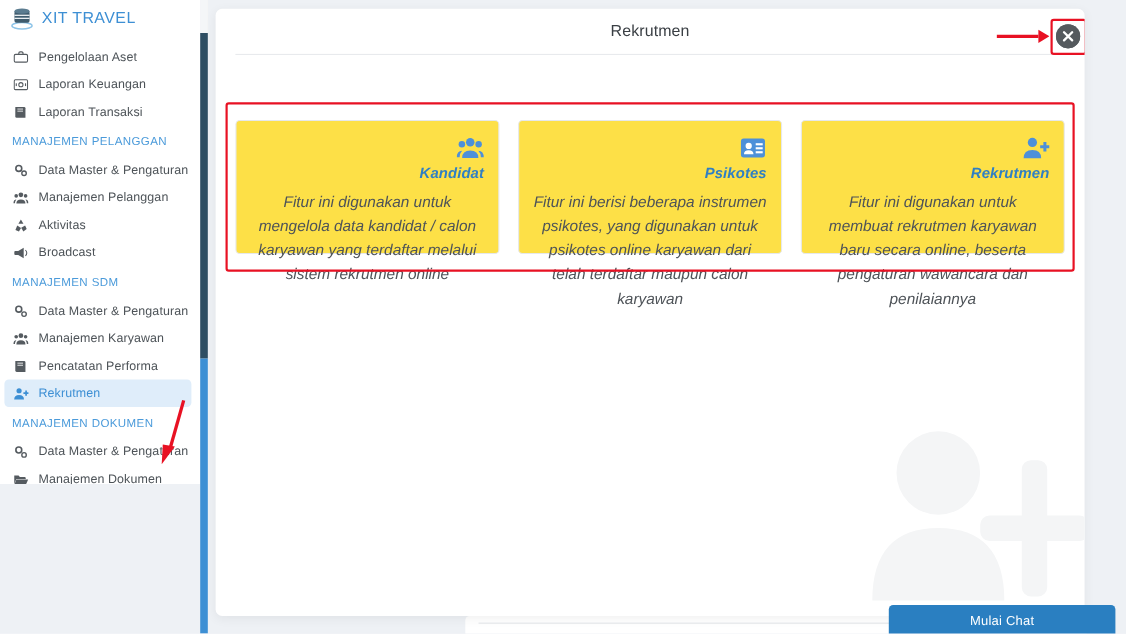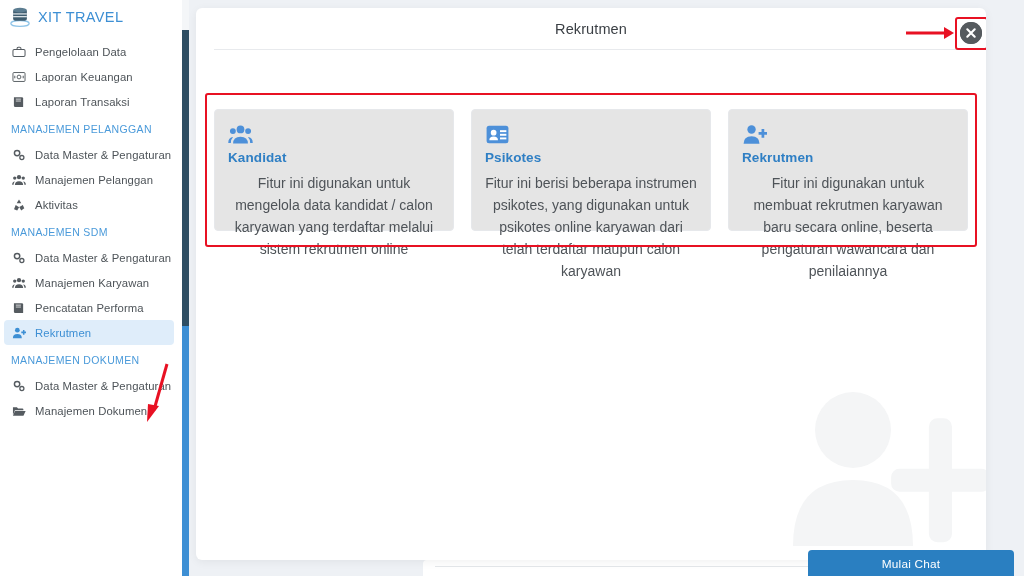--- a/index.html
+++ b/index.html
@@ -5,21 +5,21 @@
   * { box-sizing: border-box; margin: 0; padding: 0; }
   html, body {
     width: 1024px; height: 576px; overflow: hidden;
     font-family: "Liberation Sans", sans-serif;
     background: #eef1f5;
   }
   #app { position: relative; width: 1024px; height: 576px; }
 
   
   #sidebar {
-    position: absolute; left: 0; top: 0; width: 182px; height: 576px;
+    position: absolute; left: 0; top: 0; width: 182px; height: 440px;
     background: #ffffff; overflow: hidden;
   }
   .brand {
     display: flex; align-items: center; gap: 7px;
     padding: 9px 0 9px 9px; height: 34px;
   }
   .brand-logo { width: 22px; height: 22px; flex: 0 0 22px; }
   .brand-name {
     color: #3d8fd4; font-size: 14.5px; letter-spacing: .4px; font-weight: 500;
     white-space: nowrap;
@@ -123,25 +123,26 @@
   
   #cards-highlight {
     position: absolute; left: 9px; top: 85px; width: 772px; height: 154px;
     border: 2.5px solid #e81123; border-radius: 3px;
   }
   #cards-row {
     position: absolute; left: 9px; top: 85px; width: 772px; height: 154px;
     display: flex; gap: 17px; padding: 16px 9px;
   }
   .feature-card {
-    flex: 1 1 0; background: #e5e5e5;
+    flex: 1 1 0; background: #fde047;
     border: 1px solid #e6e8eb; border-radius: 4px;
     padding: 12px 13px 10px 13px;
-    display: flex; flex-direction: column; align-items: flex-start;
+    display: flex; flex-direction: column; align-items: flex-end;
     cursor: pointer;
+    font-style: italic;
   }
   .card-icon { color: #4d90d9; height: 26px; display:flex; align-items:center; }
   .card-title {
     color: #2f7fc4; font-size: 13.5px; font-weight: 700;
     margin-top: 3px; margin-bottom: 7px; letter-spacing: .1px;
   }
   .card-desc {
     font-size: 14px; line-height: 1.58; color: #4e5358; text-align: center;
   }
 
@@ -180,21 +181,21 @@
     </div>
     <div id="nav-container">
         <div class="nav-spacer"></div>
         <div class="nav-item">
           <span class="nav-icon">
             <svg viewBox="0 0 22 22" width="14" height="14">
               <rect x="1.5" y="7" width="19" height="11" rx="2" fill="none" stroke="currentColor" stroke-width="1.6"></rect>
               <path d="M8 7 V5.2 a1.8 1.8 0 0 1 1.8 -1.8 h2.4 A1.8 1.8 0 0 1 14 5.2 V7" fill="none" stroke="currentColor" stroke-width="1.6"></path>
             </svg>
           </span>
-          <span class="nav-label">Pengelolaan Data</span>
+          <span class="nav-label">Pengelolaan Aset</span>
         </div>
         <div class="nav-item">
           <span class="nav-icon">
             <svg viewBox="0 0 22 22" width="14" height="14">
               <rect x="1.5" y="4" width="19" height="14" rx="1.6" fill="none" stroke="currentColor" stroke-width="1.5"></rect>
               <circle cx="11" cy="11" r="3" fill="none" stroke="currentColor" stroke-width="1.5"></circle>
               <rect x="3.6" y="9" width="1.6" height="4" fill="currentColor"></rect>
               <rect x="16.8" y="9" width="1.6" height="4" fill="currentColor"></rect>
             </svg>
           </span>
@@ -234,20 +235,29 @@
         </div>
         <div class="nav-item">
           <span class="nav-icon">
             <svg viewBox="0 0 22 22" width="14" height="14">
               <path d="M11 2.4 l3.6 6 h-7.2 z" fill="currentColor"></path>
               <path d="M3.2 17.6 l2.6 -6.5 l5.4 3.3 l-3 5.1 z" fill="currentColor"></path>
               <path d="M19.3 16 l-4.8 3.6 l-3.1 -5.3 l5.6 -3.2 z" fill="currentColor"></path>
             </svg>
           </span>
           <span class="nav-label">Aktivitas</span>
+        </div>
+        <div class="nav-item">
+          <span class="nav-icon">
+            <svg viewBox="0 0 22 22" width="14" height="14">
+              <path d="M3 8 h4.2 L15 3.6 v14.8 L7.2 14 H3 a1.4 1.4 0 0 1 -1.4 -1.4 V9.4 A1.4 1.4 0 0 1 3 8 z" fill="currentColor"></path>
+              <path d="M17.4 7 a5 5 0 0 1 0 8" fill="none" stroke="currentColor" stroke-width="1.5"></path>
+            </svg>
+          </span>
+          <span class="nav-label">Broadcast</span>
         </div>
         <div class="nav-group-title">MANAJEMEN SDM</div>
         <div class="nav-item">
           <span class="nav-icon">
             <svg viewBox="0 0 22 22" width="14" height="14">
               <circle cx="8" cy="8" r="4.2" fill="none" stroke="currentColor" stroke-width="2.3"></circle>
               <circle cx="15.5" cy="15" r="3.2" fill="none" stroke="currentColor" stroke-width="2"></circle>
             </svg>
           </span>
           <span class="nav-label">Data Master &amp; Pengaturan</span>

